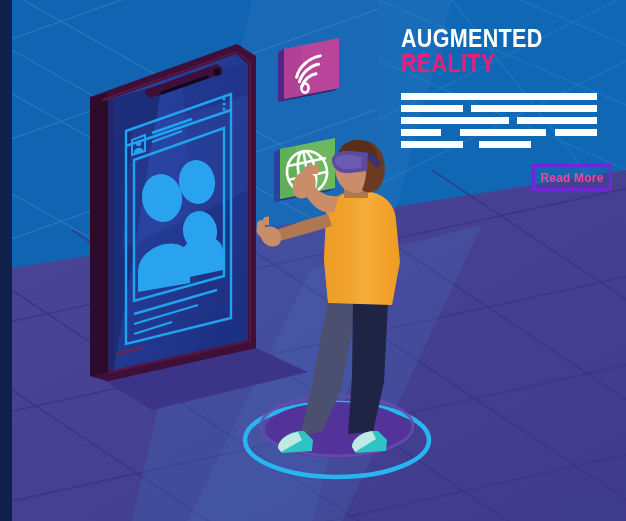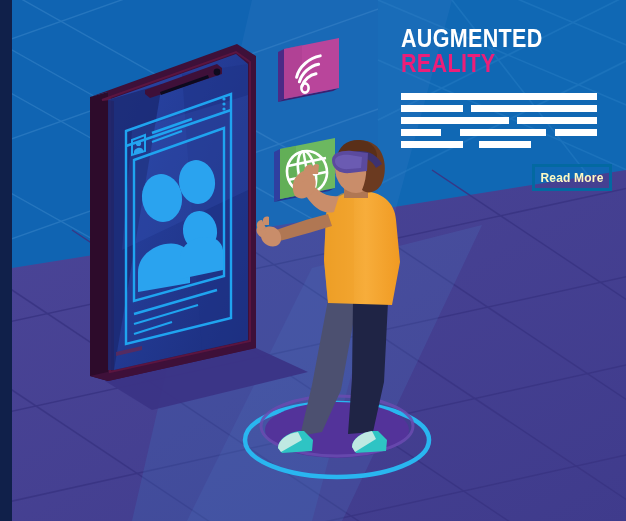--- a/index.html
+++ b/index.html
@@ -12,23 +12,23 @@
     color:#ffffff;transform:scaleX(0.86);transform-origin:left top;
     font-family:"Liberation Sans",sans-serif;line-height:1;
   }
   #title-real{
     left:389px;top:51px;font-size:25px;font-weight:bold;letter-spacing:0.4px;
     color:#ec1e79;transform:scaleX(0.86);transform-origin:left top;
     font-family:"Liberation Sans",sans-serif;line-height:1;
   }
   #read-more-btn{
     position:absolute;left:520px;top:164px;width:80px;height:27px;
-    border:3px solid #0369a1;box-sizing:border-box;
+    border:3px solid #6d28d9;box-sizing:border-box;
     display:flex;align-items:center;justify-content:center;
-    color:#fef9c3;font-size:12px;font-weight:bold;
+    color:#ec4899;font-size:12px;font-weight:bold;
     font-family:"Liberation Sans",sans-serif;letter-spacing:0.2px;
     cursor:pointer;background:transparent;
   }
 </style>
 </head>
 <body>
 
 <div id="stage">
 
   <svg width="626" height="521" viewBox="0 0 626 521">

